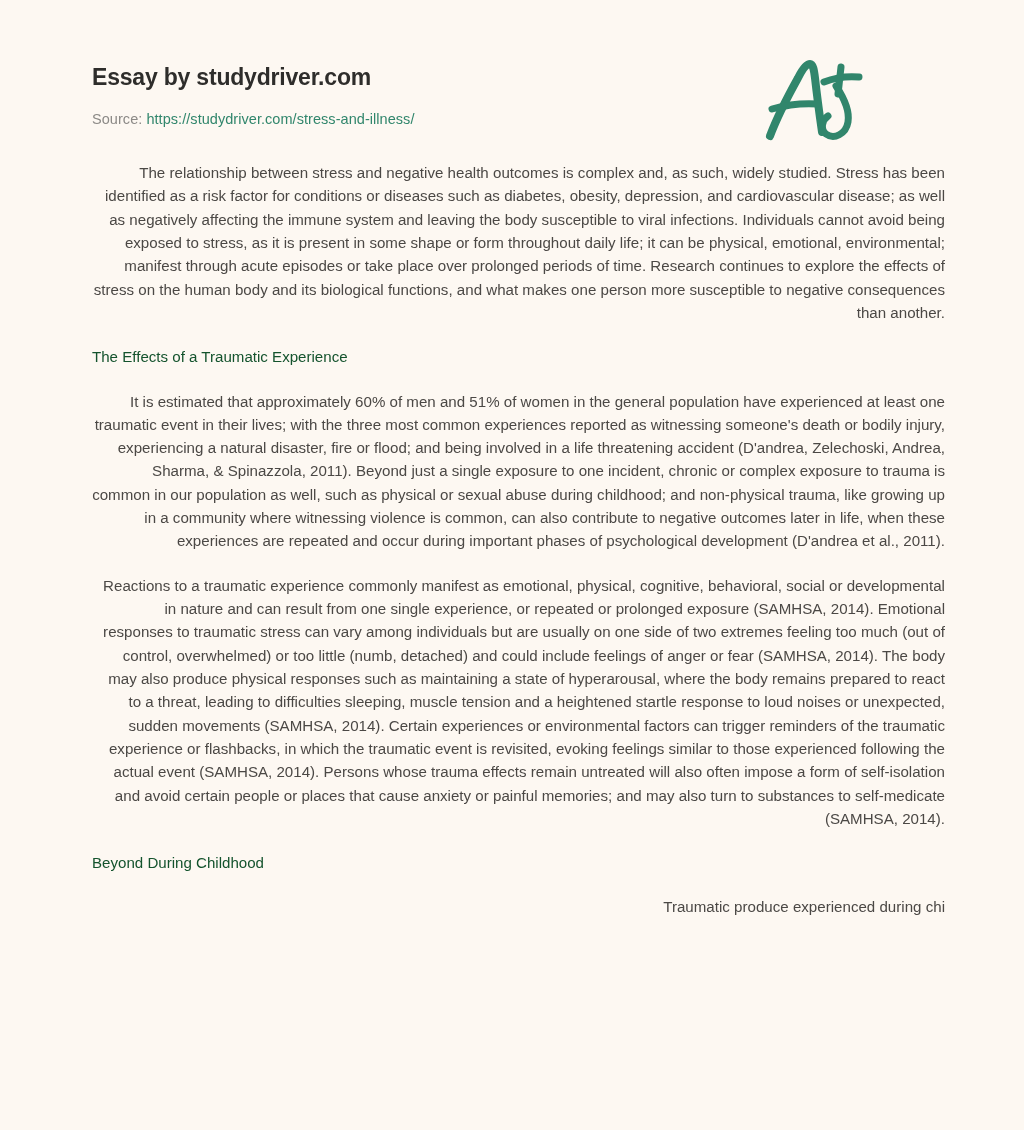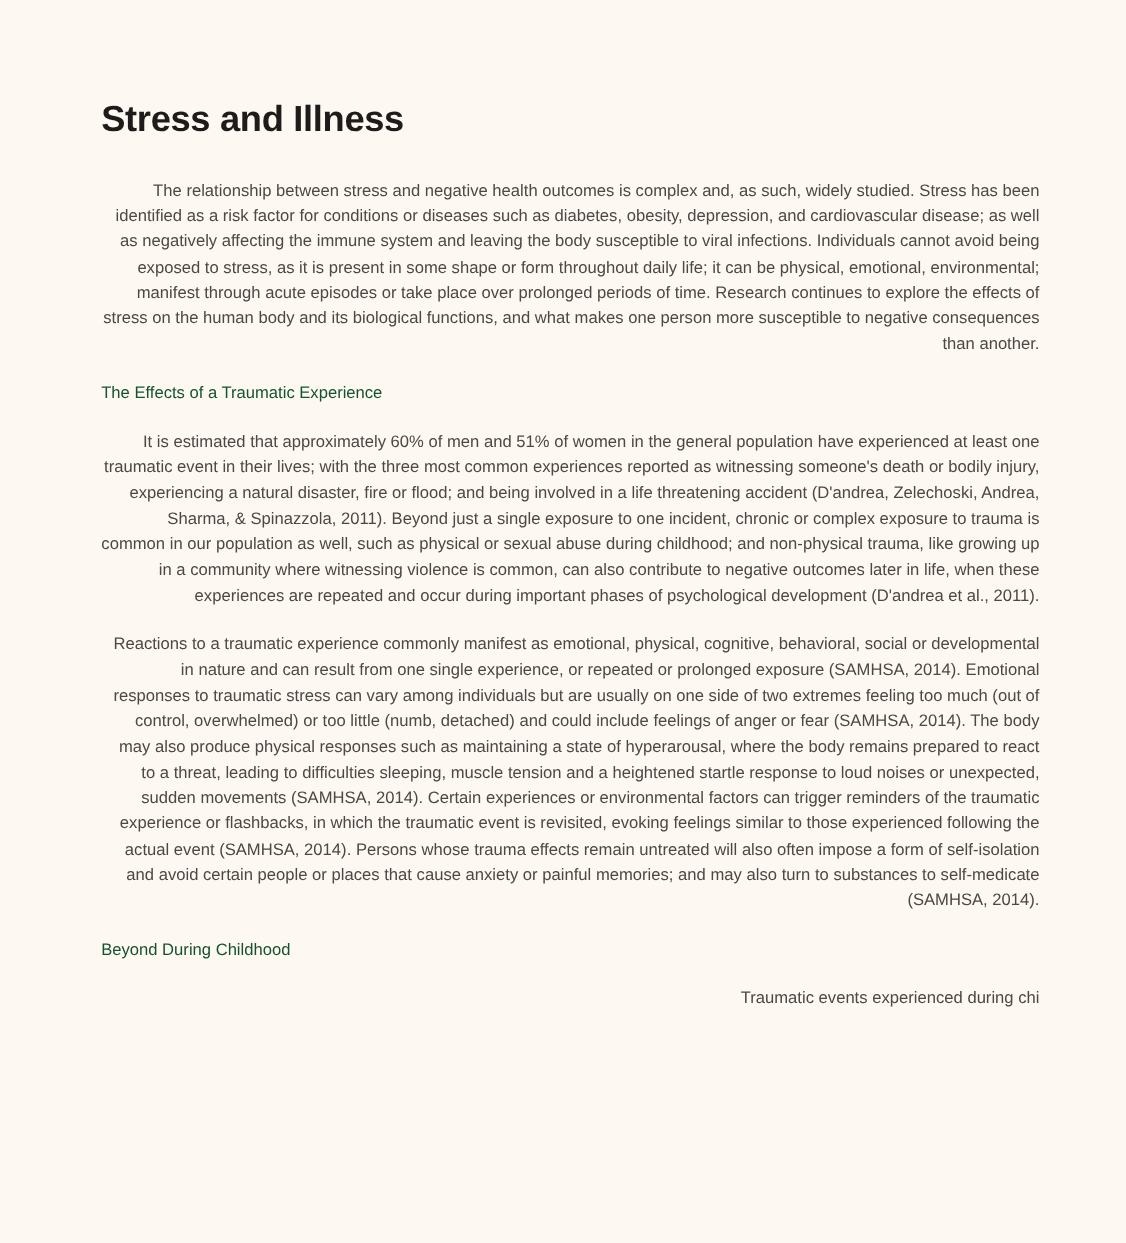--- a/index.html
+++ b/index.html
@@ -85,25 +85,47 @@
     margin: 0 0 21px 0;
     font-weight: normal;
   }
   .para:last-child { margin-bottom: 0; }
 </style>
 </head>
 <body>
 
 <div class="page">
 
+  <div class="header">
+    <div class="brand-line">Essay by studydriver.com</div>
+    <div class="source-line">
+      <span>Source: </span><a class="source-link" href="#">https://studydriver.com/stress-and-illness/</a>
+    </div>
 
-  <h1 class="doc-title">Stress and Illness</h1>
+    <div class="logo">
+      <svg viewBox="0 0 120 96" width="120" height="96" aria-hidden="true">
+        <g fill="none" stroke="#31866C" stroke-linecap="round" stroke-linejoin="round">
+
+          <path d="M12 84 C 18 68, 30 44, 40 26 C 44 18, 48 12, 52 12 C 55 12, 56 18, 57 26 C 59 44, 62 66, 64 80" stroke-width="8"></path>
+
+          <path d="M14 57 C 28 53, 46 51, 60 52" stroke-width="7"></path>
+
+          <path d="M78 34 C 86 46, 92 58, 90 70 C 88 82, 76 88, 68 82 C 62 77, 64 68, 70 64" stroke-width="7"></path>
+
+          <path d="M66 30 C 76 26, 90 24, 101 25" stroke-width="7"></path>
+
+          <path d="M83 15 C 82 24, 81 34, 80 42" stroke-width="7"></path>
+        </g>
+      </svg>
+    </div>
+  </div>
+
 
   <div class="body-copy">
     <p class="para">The relationship between stress and negative health outcomes is complex and, as such, widely studied. Stress has been identified as a risk factor for conditions or diseases such as diabetes, obesity, depression, and cardiovascular disease; as well as negatively affecting the immune system and leaving the body susceptible to viral infections. Individuals cannot avoid being exposed to stress, as it is present in some shape or form throughout daily life; it can be physical, emotional, environmental; manifest through acute episodes or take place over prolonged periods of time. Research continues to explore the effects of stress on the human body and its biological functions, and what makes one person more susceptible to negative consequences than another.</p>
     <p class="subhead">The Effects of a Traumatic Experience</p>
     <p class="para">It is estimated that approximately 60% of men and 51% of women in the general population have experienced at least one traumatic event in their lives; with the three most common experiences reported as witnessing someone's death or bodily injury, experiencing a natural disaster, fire or flood; and being involved in a life threatening accident (D'andrea, Zelechoski, Andrea, Sharma, &amp; Spinazzola, 2011). Beyond just a single exposure to one incident, chronic or complex exposure to trauma is common in our population as well, such as physical or sexual abuse during childhood; and non-physical trauma, like growing up in a community where witnessing violence is common, can also contribute to negative outcomes later in life, when these experiences are repeated and occur during important phases of psychological development (D'andrea et al., 2011).</p>
     <p class="para">Reactions to a traumatic experience commonly manifest as emotional, physical, cognitive, behavioral, social or developmental in nature and can result from one single experience, or repeated or prolonged exposure (SAMHSA, 2014). Emotional responses to traumatic stress can vary among individuals but are usually on one side of two extremes feeling too much (out of control, overwhelmed) or too little (numb, detached) and could include feelings of anger or fear (SAMHSA, 2014). The body may also produce physical responses such as maintaining a state of hyperarousal, where the body remains prepared to react to a threat, leading to difficulties sleeping, muscle tension and a heightened startle response to loud noises or unexpected, sudden movements (SAMHSA, 2014). Certain experiences or environmental factors can trigger reminders of the traumatic experience or flashbacks, in which the traumatic event is revisited, evoking feelings similar to those experienced following the actual event (SAMHSA, 2014). Persons whose trauma effects remain untreated will also often impose a form of self-isolation and avoid certain people or places that cause anxiety or painful memories; and may also turn to substances to self-medicate (SAMHSA, 2014).</p>
     <p class="subhead">Beyond During Childhood</p>
-    <p class="para">Traumatic events experienced during chi</p>
+    <p class="para">Traumatic produce experienced during chi</p>
   </div>
 
 </div>
 
 </body></html>

